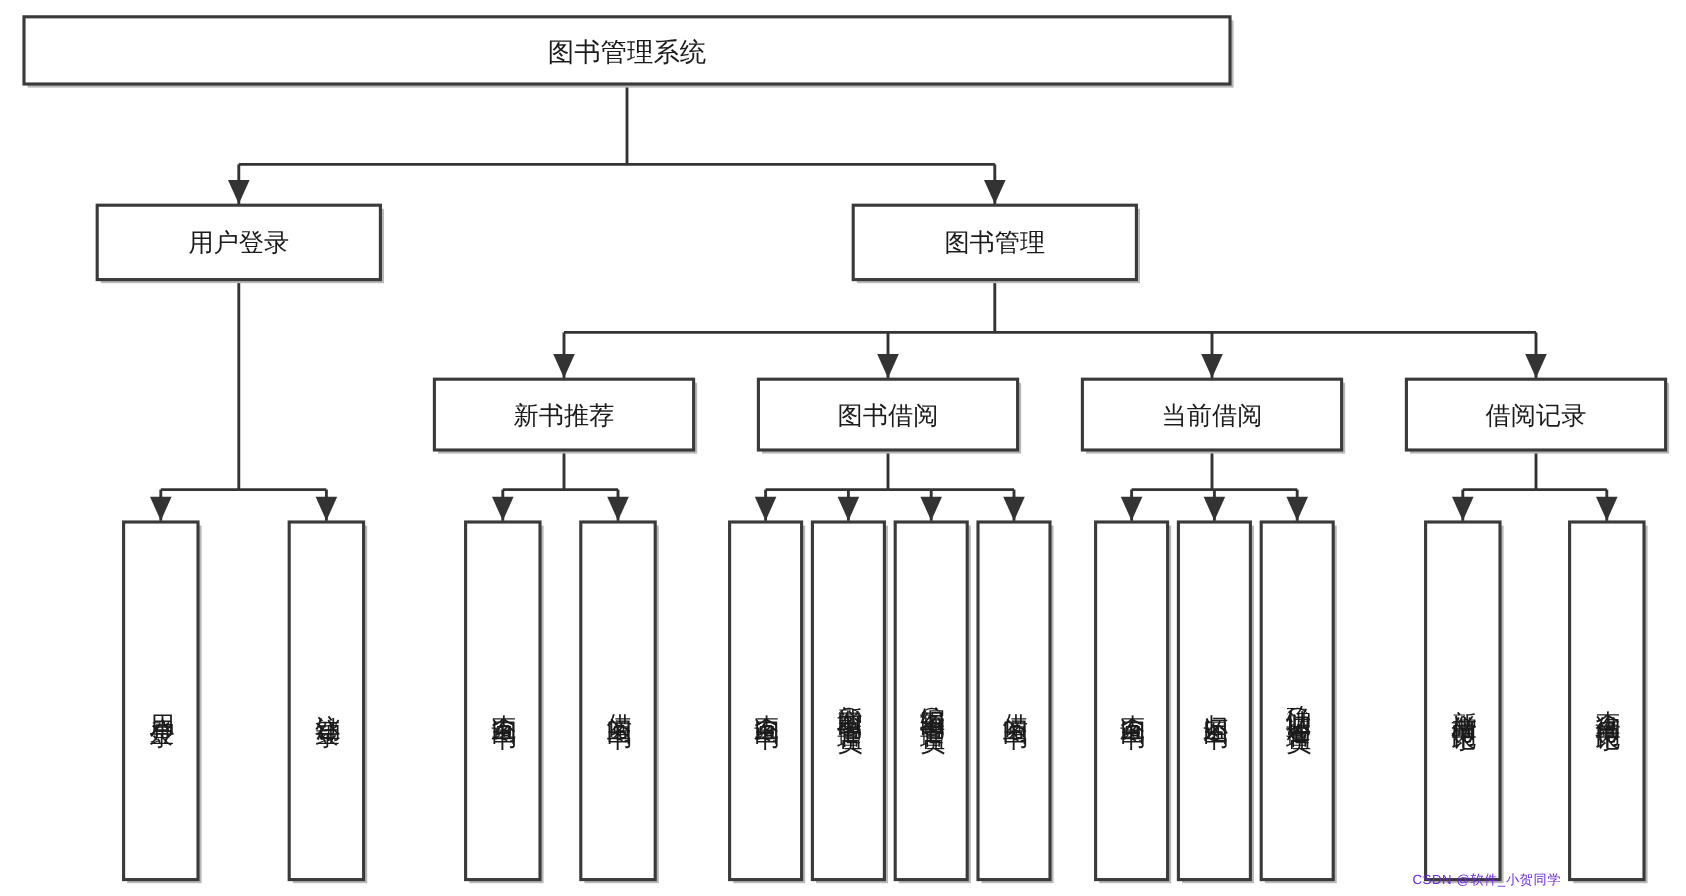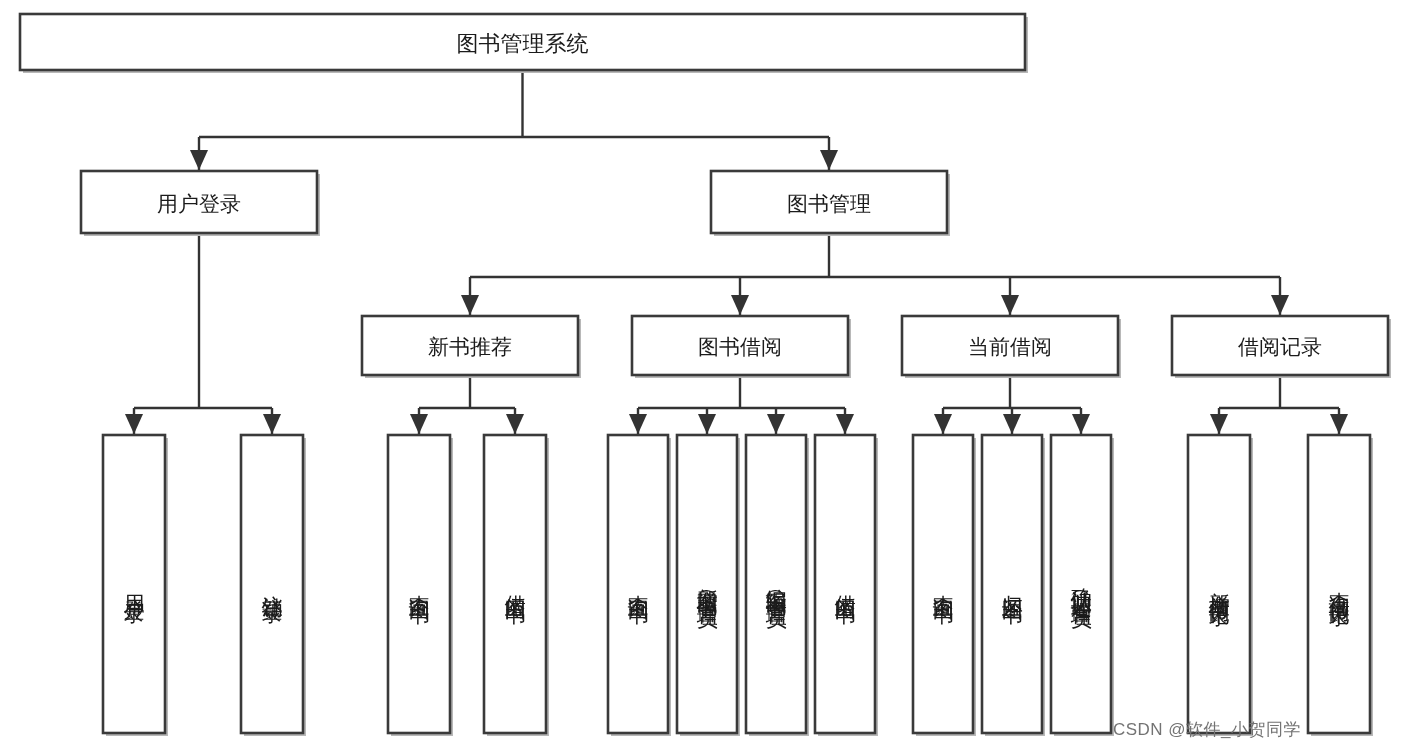--- a/index.html
+++ b/index.html
@@ -70,22 +70,22 @@
     line-height: 1.25;
     letter-spacing: 3px;
     color: #1b1b1b;
     white-space: nowrap;
   }
   .watermark {
     position: absolute;
     right: 10px;
     bottom: 6px;
     font-family: "Liberation Sans", "DejaVu Sans", sans-serif;
-    font-size: 17px;
-    color: #737373;
+    font-size: 11px;
+    color: #6d28d9;
     letter-spacing: 0.5px;
     white-space: nowrap;
   }
 </style>
 </head>
 <body>
 
 <div id="diagram-root">
   <svg class="diagram" viewBox="0 0 1405 747">
     <g id="edge-layer">

